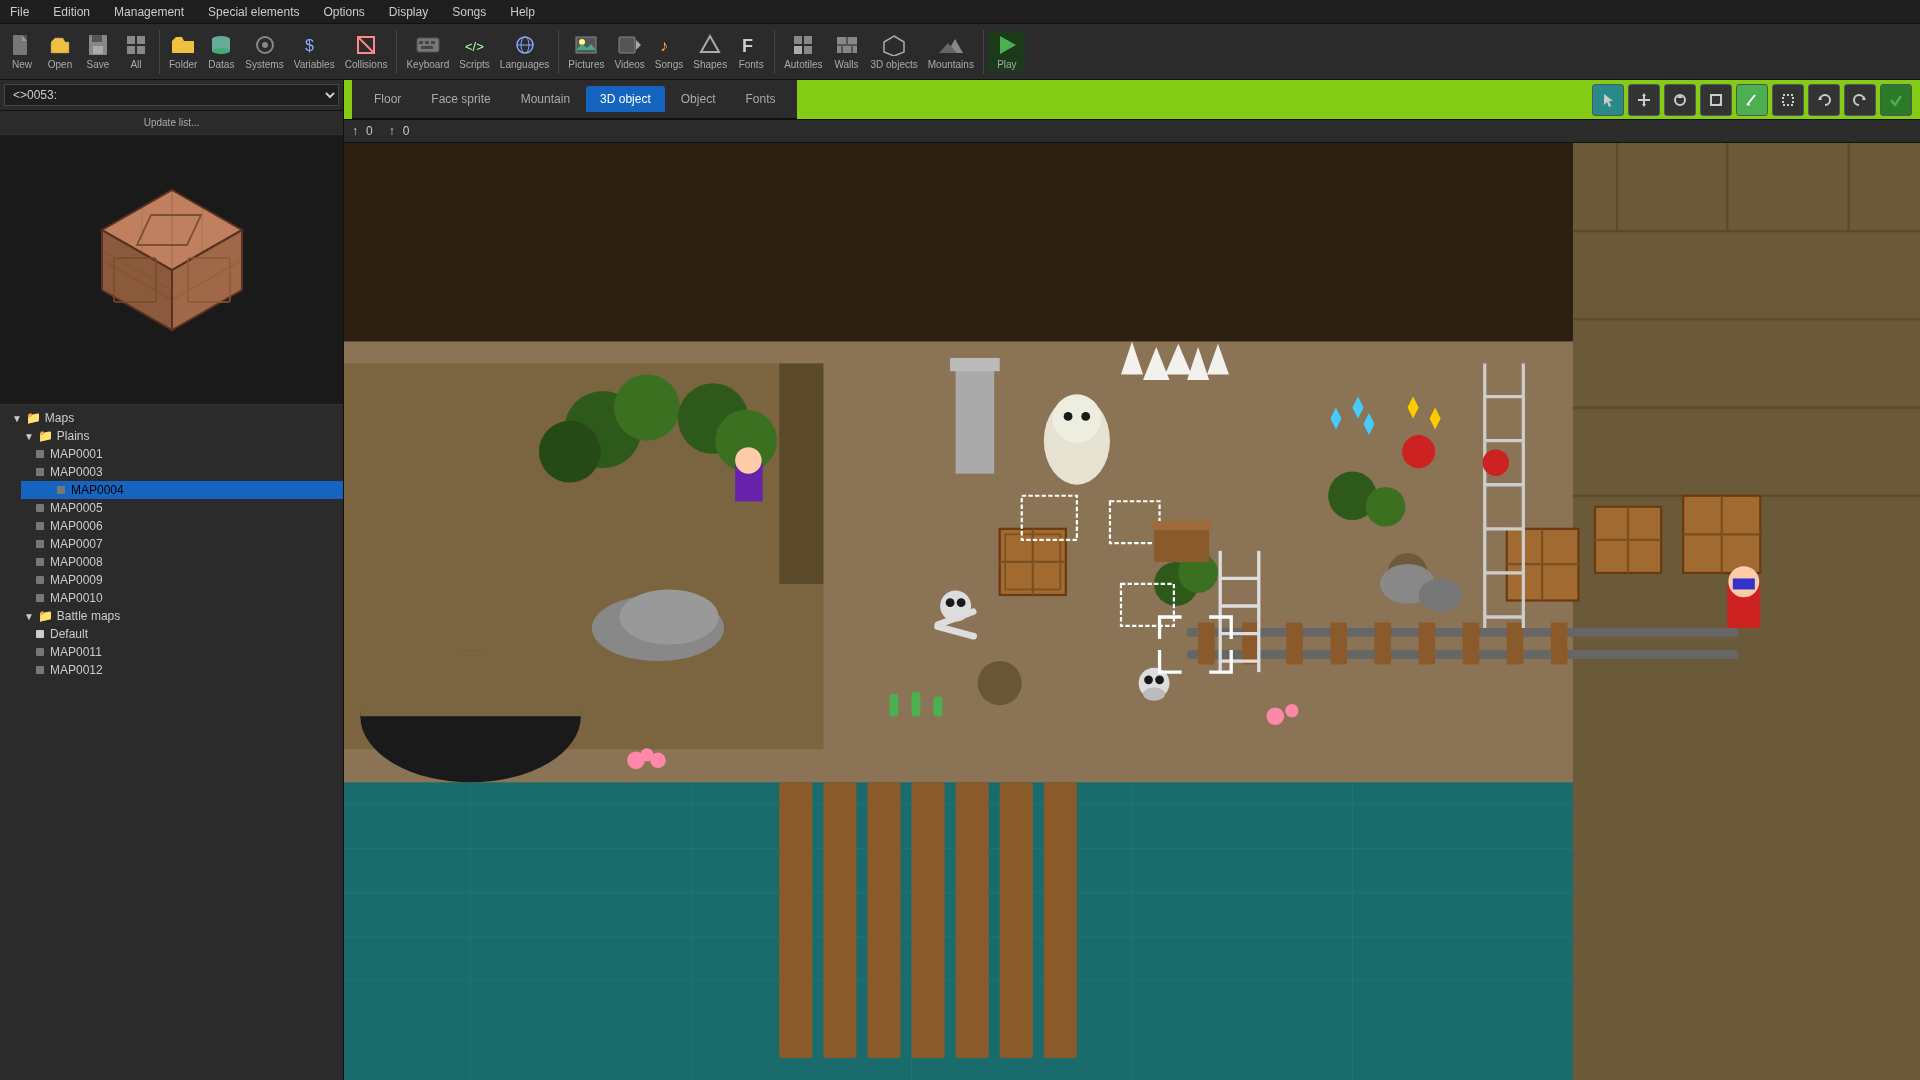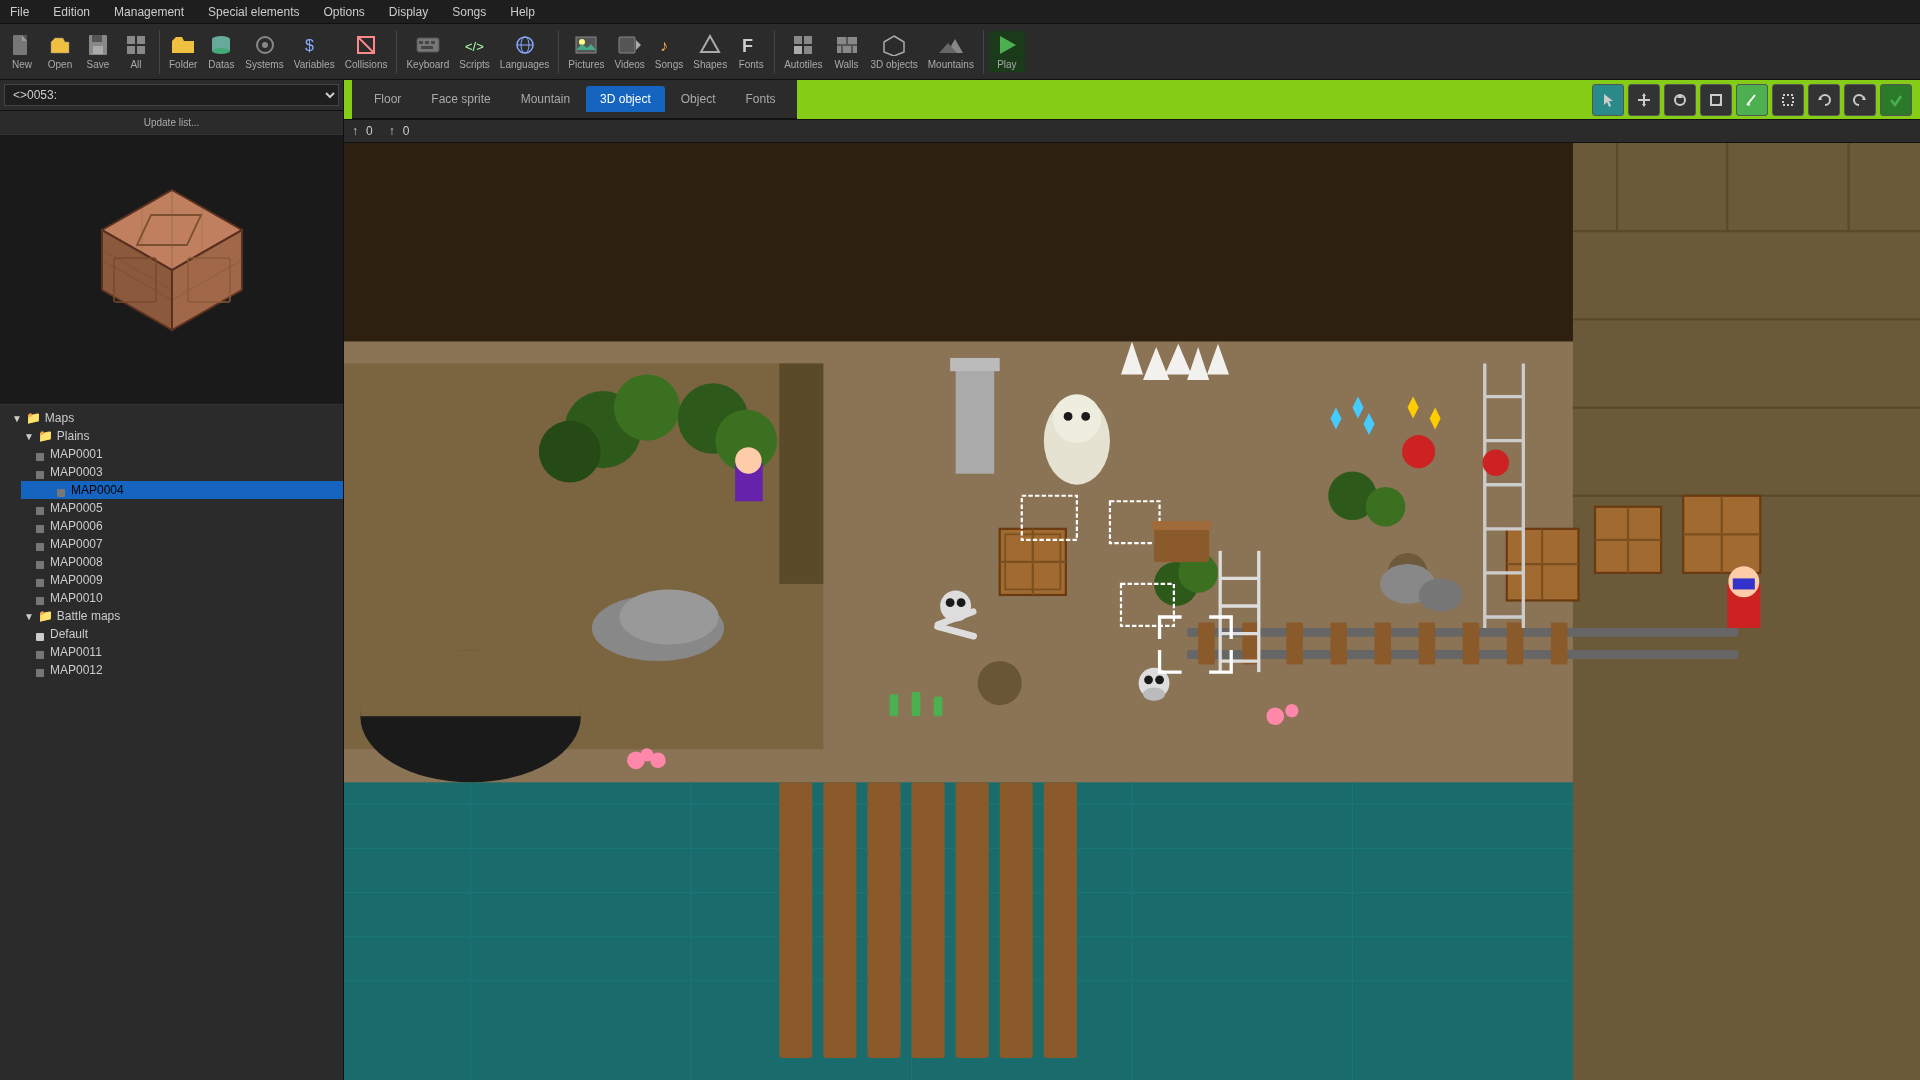--- a/index.html
+++ b/index.html
@@ -25,21 +25,21 @@
     #map-selector select { flex: 1; background: #1e1e1e; color: #ccc; border: 1px solid #444; padding: 2px 4px; font-size: 12px; }
     #update-list-btn { text-align: center; padding: 6px; cursor: pointer; color: #aaa; font-size: 10px; border-bottom: 1px solid #333; }
     #preview-area { width: 100%; height: 270px; background: #1a1a1a; display: flex; align-items: center; justify-content: center; border-bottom: 1px solid #333; }
 
     
     #tree-area { flex: 1; overflow-y: auto; padding: 4px 0; }
     .tree-item { display: flex; align-items: center; padding: 2px 4px; cursor: pointer; font-size: 12px; color: #ccc; }
     .tree-item.selected { background: #1565c0; color: #000000; margin-left: 21px; }
     .tree-indent-1 { padding-left: 12px; }
     .tree-indent-2 { padding-left: 24px; }
-    .tree-indent-3 { padding-left: 36px; align-items: flex-end; }
+    .tree-indent-3 { padding-left: 36px; }
     .tree-arrow { margin-right: 4px; font-size: 10px; }
 
     
     #editor-area { flex: 1; display: flex; flex-direction: column; background: #1a1a1a; }
     #editor-tabs { display: flex; align-items: center; background: #2b2b2b; border-bottom: 1px solid #111; padding: 0 8px; height: 36px; gap: 2px; }
     .editor-tab { padding: 6px 14px; cursor: pointer; color: #aaa; font-size: 12px; border-radius: 3px 3px 0 0; }
     .editor-tab.active { background: #1565c0; color: #fff; }
     #editor-controls { display: flex; align-items: center; padding: 4px 8px; background: #2b2b2b; border-bottom: 1px solid #111; gap: 8px; }
     .coord-arrow { color: #ccc; }
     .edit-tool-btn { width: 32px; height: 32px; background: #333; border: 1px solid #555; border-radius: 3px; display: flex; align-items: center; justify-content: center; cursor: pointer; color: #ccc; font-size: 14px; }

